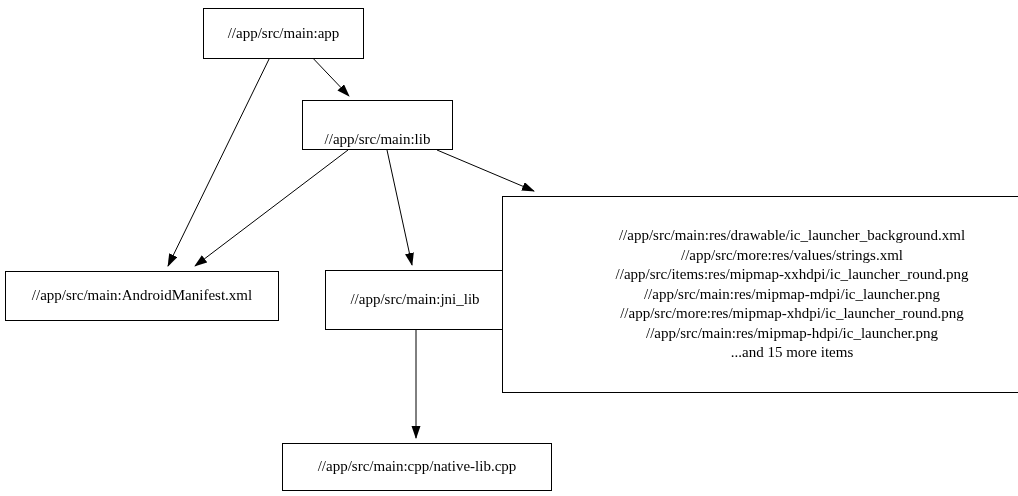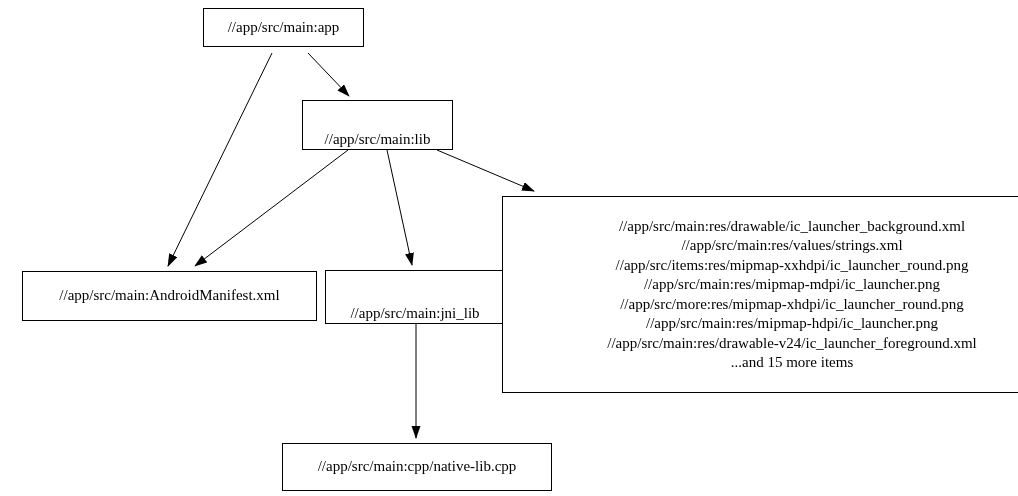--- a/index.html
+++ b/index.html
@@ -30,24 +30,24 @@
     border: 1px solid #000000;
     display: flex;
     flex-direction: column;
     align-items: center;
     justify-content: center;
     text-align: center;
     font-size: 15px;
     line-height: 19.5px;
     white-space: nowrap;
   }
-  .node-app      { left: 203px; top:   8px; width: 161px; height: 39px; }
+  .node-app      { left: 203px; top:   8px; width: 161px; height: 51px; }
   .node-lib      { left: 302px; top: 100px; width: 151px; height: 50px; justify-content: flex-end; }
-  .node-manifest { left:   22px; top: 271px; width: 295px; height: 50px; }
-  .node-jni-lib  { left: 325px; top: 270px; width: 180px; height: 54px; justify-content: flex-end; }
+  .node-manifest { left:   5px; top: 271px; width: 274px; height: 50px; }
+  .node-jni-lib  { left: 325px; top: 270px; width: 180px; height: 60px; }
   .node-res      { left: 502px; top: 196px; width: 580px; height: 197px; }
   .node-cpp      { left: 282px; top: 443px; width: 270px; height: 48px; align-items: center; }
   .res-line { display: block; }
 </style>
 </head>
 <body>
 
 <div id="canvas">
 
   <svg id="edge-layer" viewBox="0 0 1018 496" xmlns="http://www.w3.org/2000/svg">
@@ -75,26 +75,25 @@
   <div class="node node-manifest">
     <span>//app/src/main:AndroidManifest.xml</span>
   </div>
 
   <div class="node node-jni-lib">
     <span>//app/src/main:jni_lib</span>
   </div>
 
   <div class="node node-res">
     <span class="res-line">//app/src/main:res/drawable/ic_launcher_background.xml</span>
-    <span class="res-line">//app/src/main:res/values/strings.xml</span>
+    <span class="res-line">//app/src/more:res/values/strings.xml</span>
     <span class="res-line">//app/src/items:res/mipmap-xxhdpi/ic_launcher_round.png</span>
     <span class="res-line">//app/src/main:res/mipmap-mdpi/ic_launcher.png</span>
     <span class="res-line">//app/src/more:res/mipmap-xhdpi/ic_launcher_round.png</span>
     <span class="res-line">//app/src/main:res/mipmap-hdpi/ic_launcher.png</span>
-    <span class="res-line">//app/src/main:res/drawable-v24/ic_launcher_foreground.xml</span>
     <span class="res-line">...and 15 more items</span>
   </div>
 
   <div class="node node-cpp">
     <span>//app/src/main:cpp/native-lib.cpp</span>
   </div>
 
 </div>
 
 </body></html>

